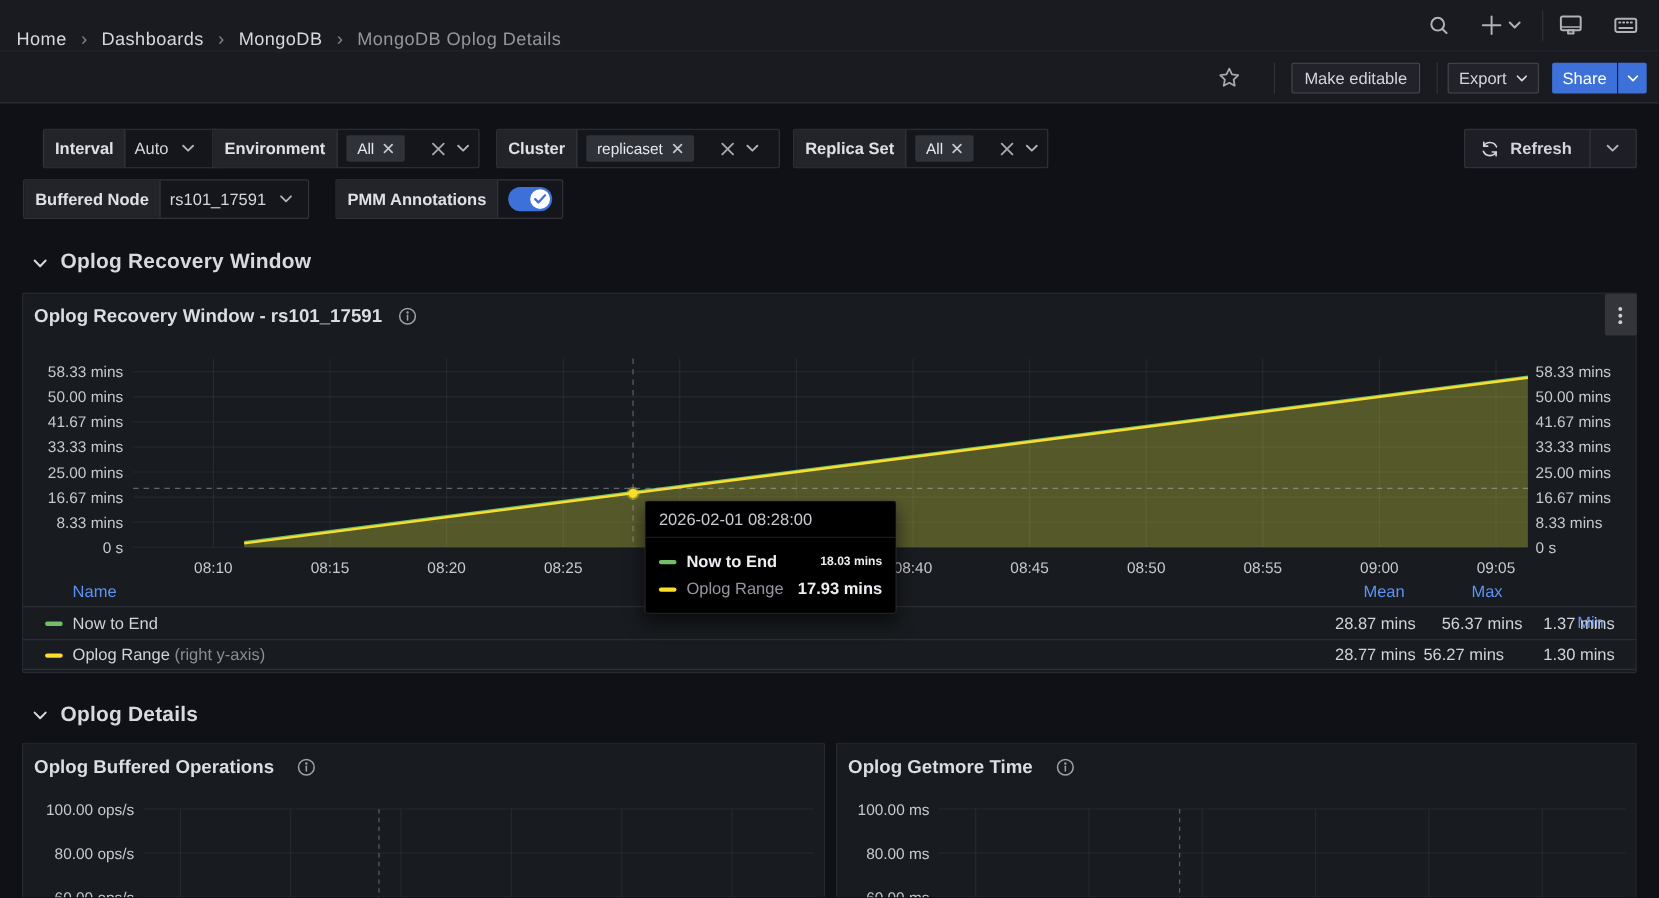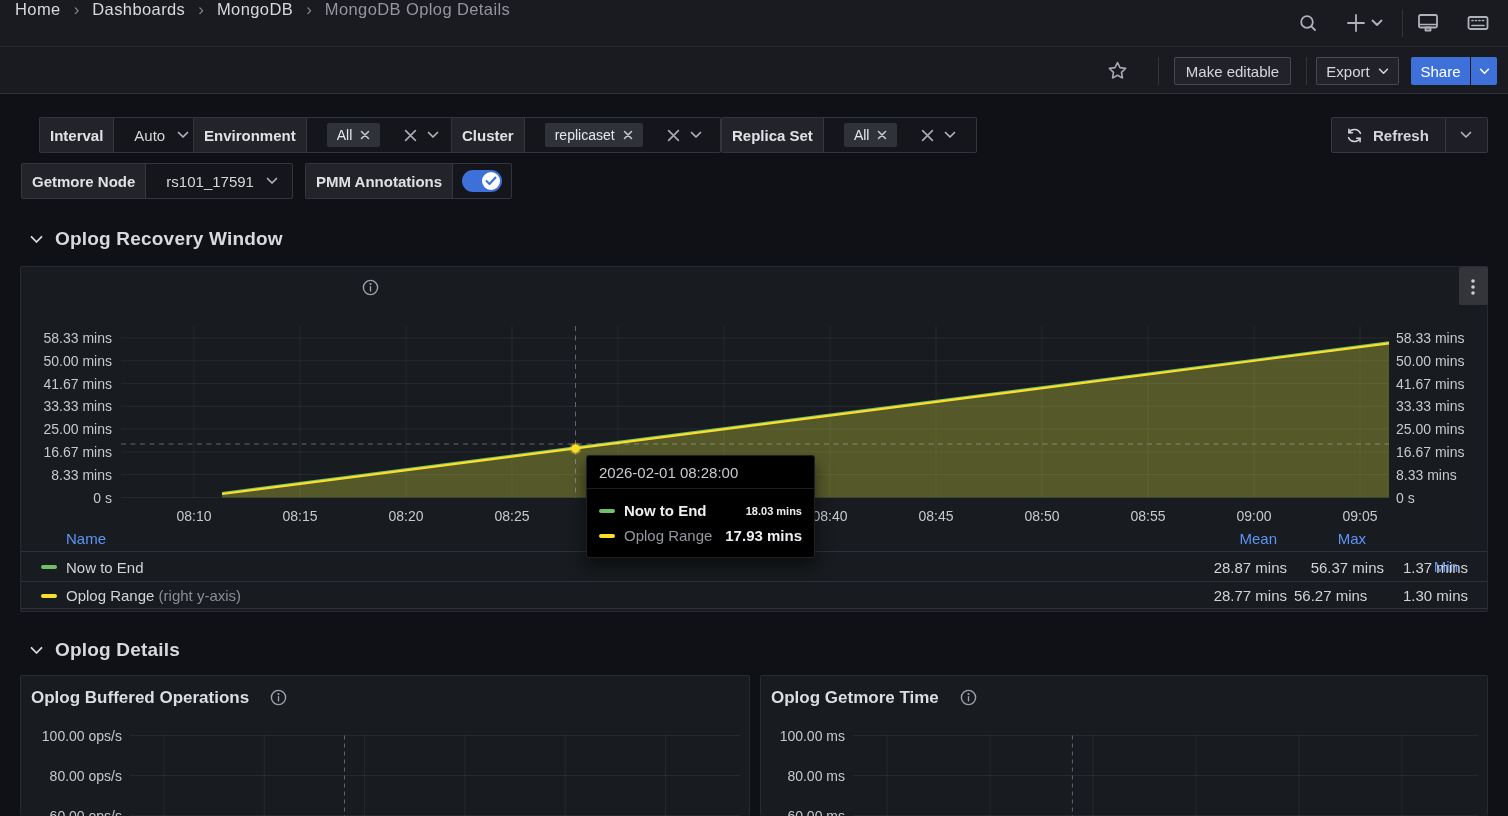--- a/index.html
+++ b/index.html
@@ -23,21 +23,21 @@
          color:#d5d6dc; font-size:15px; font-weight:500; background:#22232a; }
   .btn.blue { background:#3d71d9; border:none; color:#ffffff; }
 
   
   .chip { display:flex; align-items:stretch; height:36px;
           border:1px solid rgba(204,204,220,0.17); border-radius:2px;
           background:#15161c; }
   .chip .lab { display:flex; align-items:center; background:#22242a;
           padding:0 10px; color:#e0e1e6; font-size:15px; font-weight:700;
           border-right:1px solid rgba(204,204,220,0.12); white-space:nowrap; }
-  .chip .val { display:flex; align-items:center; padding:0 20px; gap:10px;
+  .chip .val { display:flex; align-items:center; padding:0 8px; gap:10px;
           color:#d5d6dc; font-size:15px; white-space:nowrap; }
   .tok { display:flex; align-items:center; gap:8px; background:#30323a;
          border-radius:2px; height:24px; padding:0 10px; color:#e6e7eb; font-size:14px; }
 
   .tbtn { display:flex; align-items:center; height:36px; background:#1e1f26;
           border:1px solid rgba(204,204,220,0.14); border-radius:2px;
           color:#d5d6dc; font-size:15px; font-weight:700; }
 
   
   .sect { display:flex; align-items:center; gap:12px; color:#d8d9de;
@@ -56,21 +56,21 @@
   
   #tip { left:586px; top:455px; width:229px; height:103px; background:#000000;
          border:1px solid rgba(204,204,220,0.16); border-radius:3px;
          box-shadow:0 8px 16px rgba(0,0,0,0.55); z-index:30; }
 </style>
 </head>
 <body>
 <div id="page">
 
   <div class="abs" id="nav1"></div>
-  <div class="abs" style="left:15px; top:0; height:46px; display:flex; align-items:flex-start; gap:13px; z-index:2;">
+  <div class="abs" style="left:15px; top:0; height:46px; display:flex; align-items:flex-end; gap:13px; z-index:2;">
     <span class="crumb">Home</span>
       <span class="csep">›</span>
     <span class="crumb">Dashboards</span>
       <span class="csep">›</span>
     <span class="crumb">MongoDB</span>
       <span class="csep">›</span>
     <span class="crumb dim">MongoDB Oplog Details</span>
   </div>
 
   <svg class="abs" style="left:1296px; top:11px;" width="24" height="24" viewBox="0 0 24 24" fill="none" stroke="#b0b2ba" stroke-width="1.8" stroke-linecap="round">
@@ -164,21 +164,21 @@
       <svg style="margin-left:14px;" width="13" height="13" viewBox="0 0 12 12" stroke="#a6a8b0" stroke-width="1.6" stroke-linecap="round">
           <path d="M1.5 1.5l9 9M10.5 1.5l-9 9"></path>
         </svg>
       <svg width="12" height="8" viewBox="0 0 12 8" fill="none" stroke="#b0b2ba" stroke-width="1.7" stroke-linecap="round" stroke-linejoin="round">
           <path d="M1.5 1.5 6 6l4.5-4.5"></path>
         </svg>
     </div>
   </div>
 
   <div class="abs chip" style="left:21px; top:163px;">
-    <div class="lab">Getmore Node</div>
+    <div class="lab">Buffered Node</div>
     <div class="val" style="padding-right:14px; gap:12px;">rs101_17591
       <svg width="12" height="8" viewBox="0 0 12 8" fill="none" stroke="#b0b2ba" stroke-width="1.7" stroke-linecap="round" stroke-linejoin="round">
           <path d="M1.5 1.5 6 6l4.5-4.5"></path>
         </svg>
     </div>
   </div>
   <div class="abs chip" style="left:305px; top:163px;">
     <div class="lab">PMM Annotations</div>
     <div class="val" style="padding:0 9px;">
       <span style="display:inline-block; position:relative; width:40px; height:22px; background:#3d71d9; border-radius:11px;">
@@ -205,20 +205,21 @@
         <path d="M14.9 15.5v-3.7h-3.7"></path>
     </svg>
     <span style="margin-left:10px;">Refresh</span>
     <div style="width:1px; height:34px; background:rgba(204,204,220,0.14); margin-left:16px;"></div>
     <svg style="margin-left:14px;" width="12" height="8" viewBox="0 0 12 8" fill="none" stroke="#b0b2ba" stroke-width="1.7" stroke-linecap="round" stroke-linejoin="round">
         <path d="M1.5 1.5 6 6l4.5-4.5"></path>
       </svg>
   </div>
 
   <div class="abs panel" style="left:20px; top:266px; width:1468px; height:346px;"></div>
+  <div class="abs ptitle" style="left:31px; top:278px;">Oplog Recovery Window - rs101_17591</div>
   <svg class="abs" style="left:362px; top:279px;" width="17" height="17" viewBox="0 0 16 16" fill="none" stroke="#9fa1a9" stroke-width="1.3" stroke-linecap="round">
     <circle cx="8" cy="8" r="6.7"></circle>
       <path d="M8 7.2v4"></path>
       <circle cx="8" cy="4.8" r="0.4" fill="#9fa1a9"></circle>
   </svg>
   <div class="abs" style="left:1459px; top:267px; width:29px; height:38px; background:#33353b; border-radius:2px;">
     <svg style="position:absolute; left:11px; top:12px;" width="6" height="16" viewBox="0 0 6 16" fill="#cdced4">
       <circle cx="3" cy="2" r="1.8"></circle>
         <circle cx="3" cy="8" r="1.8"></circle>
         <circle cx="3" cy="14" r="1.8"></circle>

